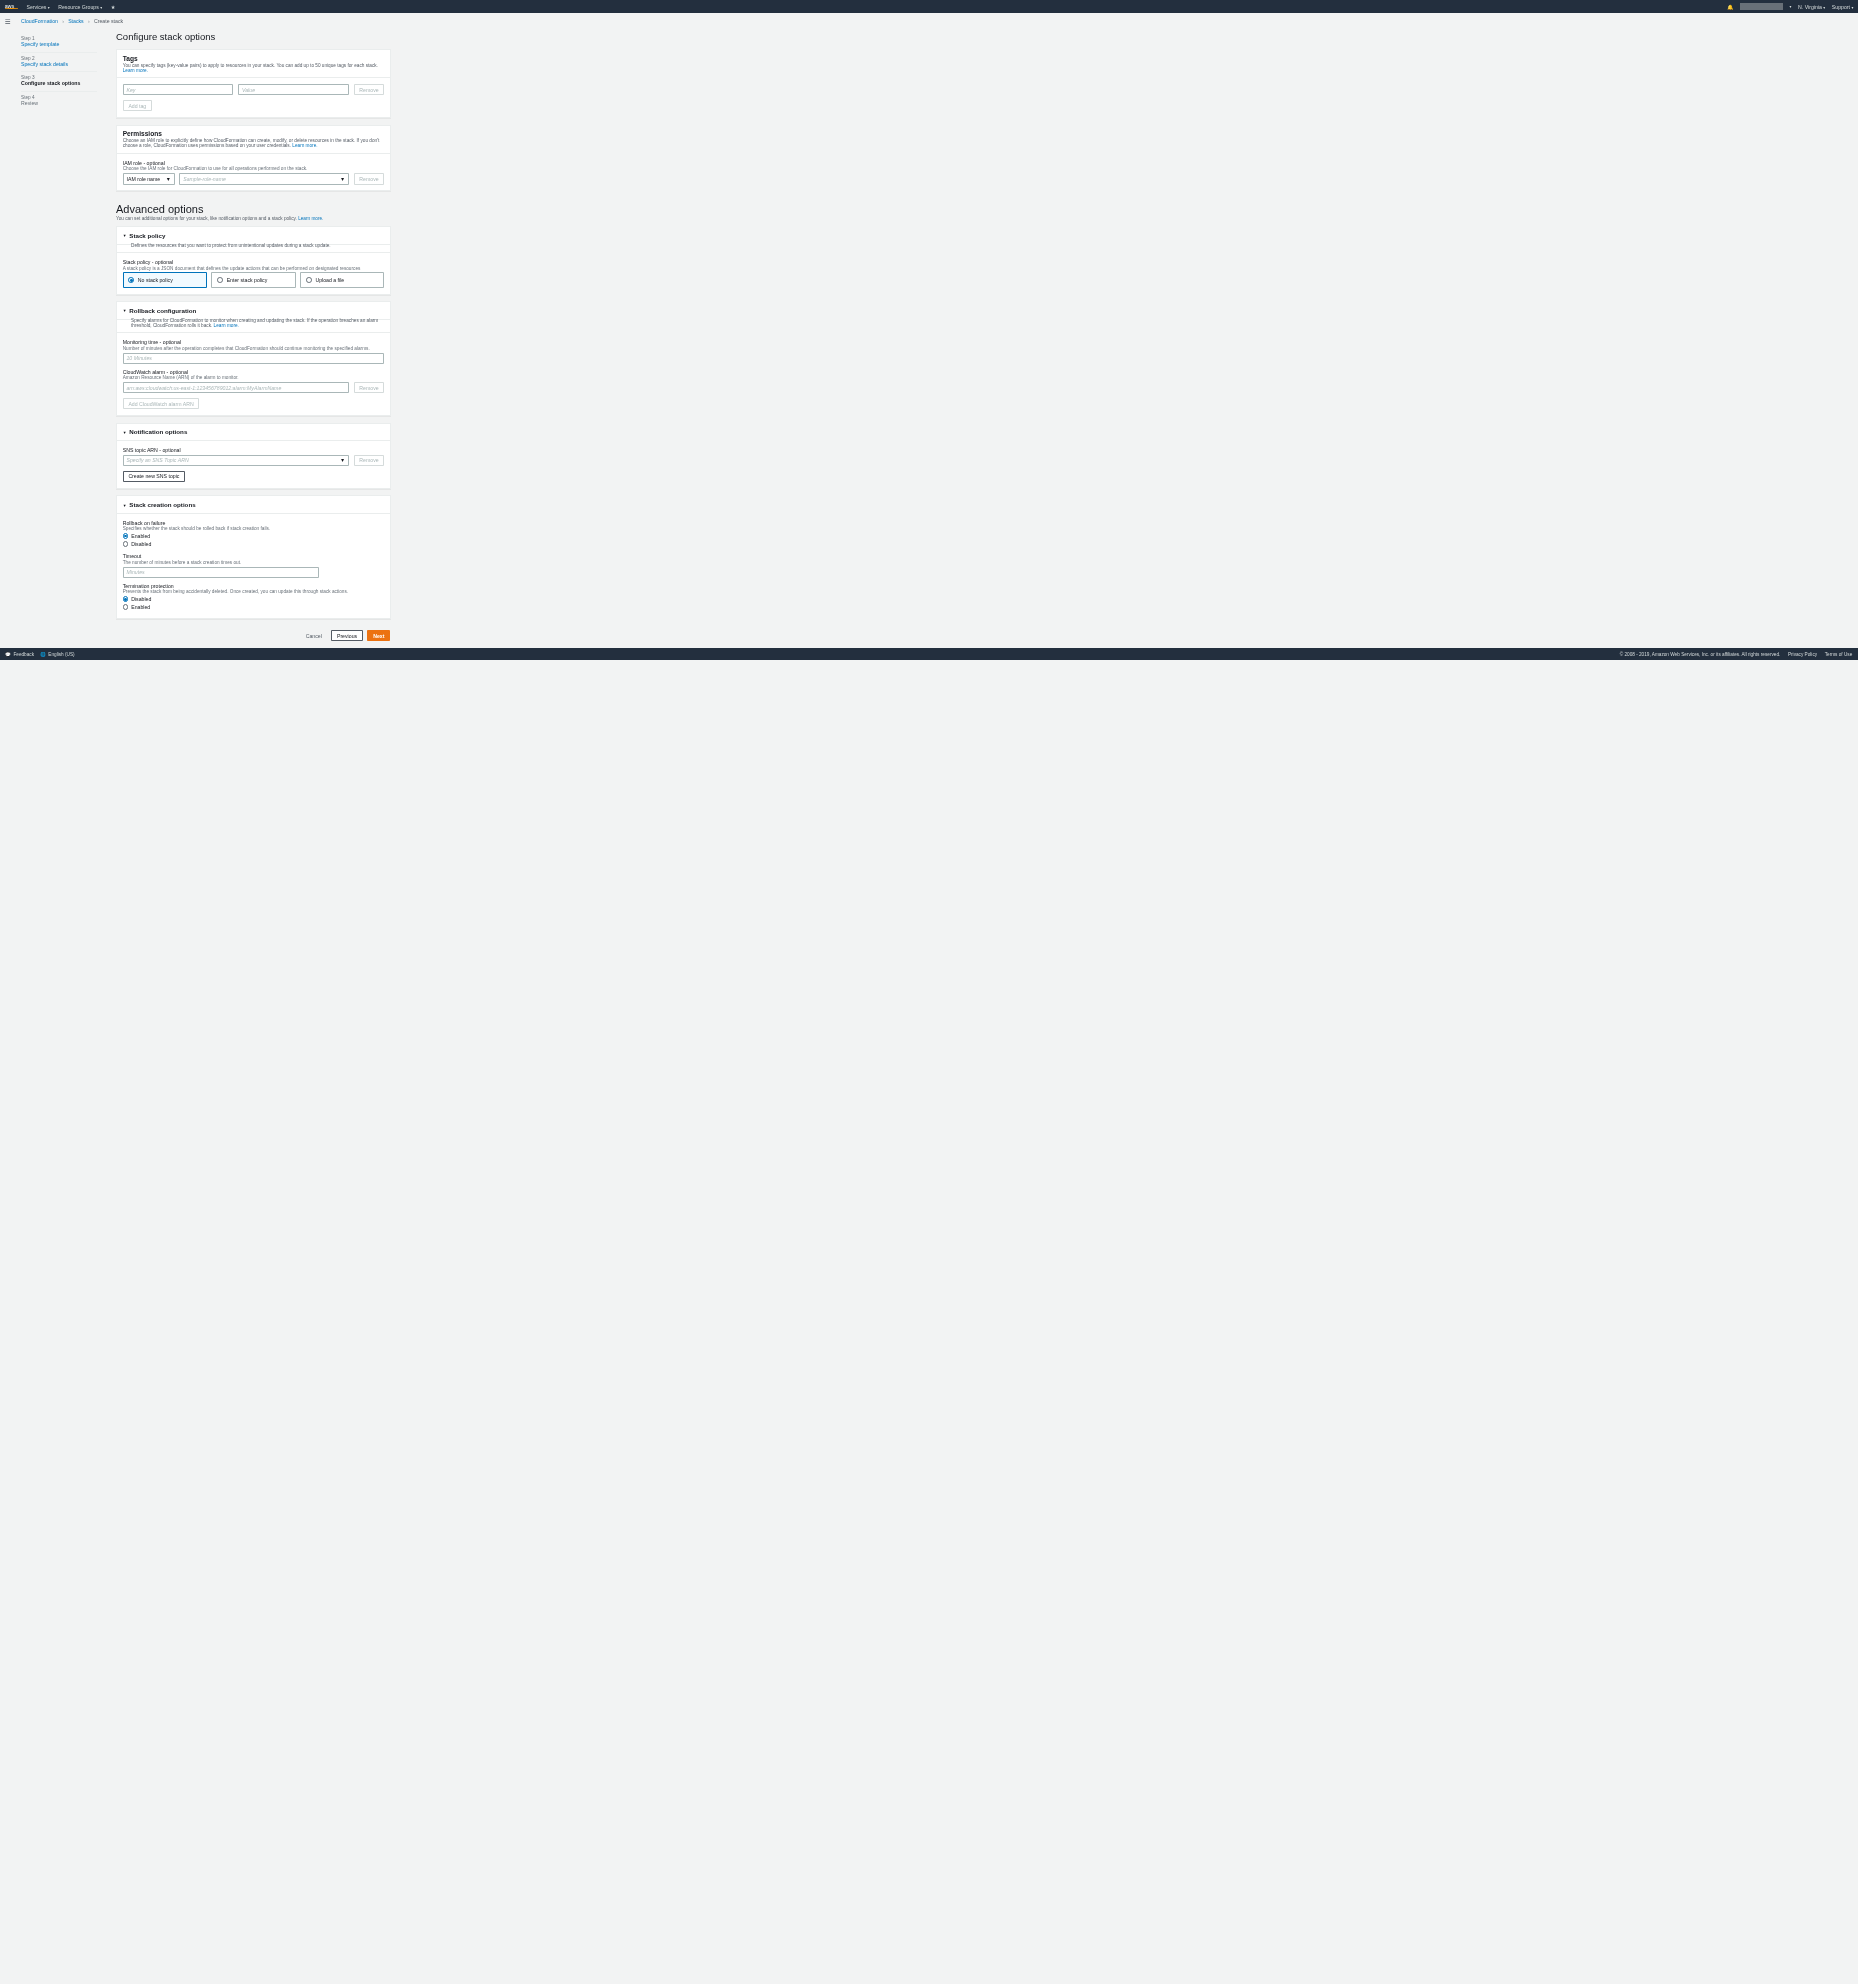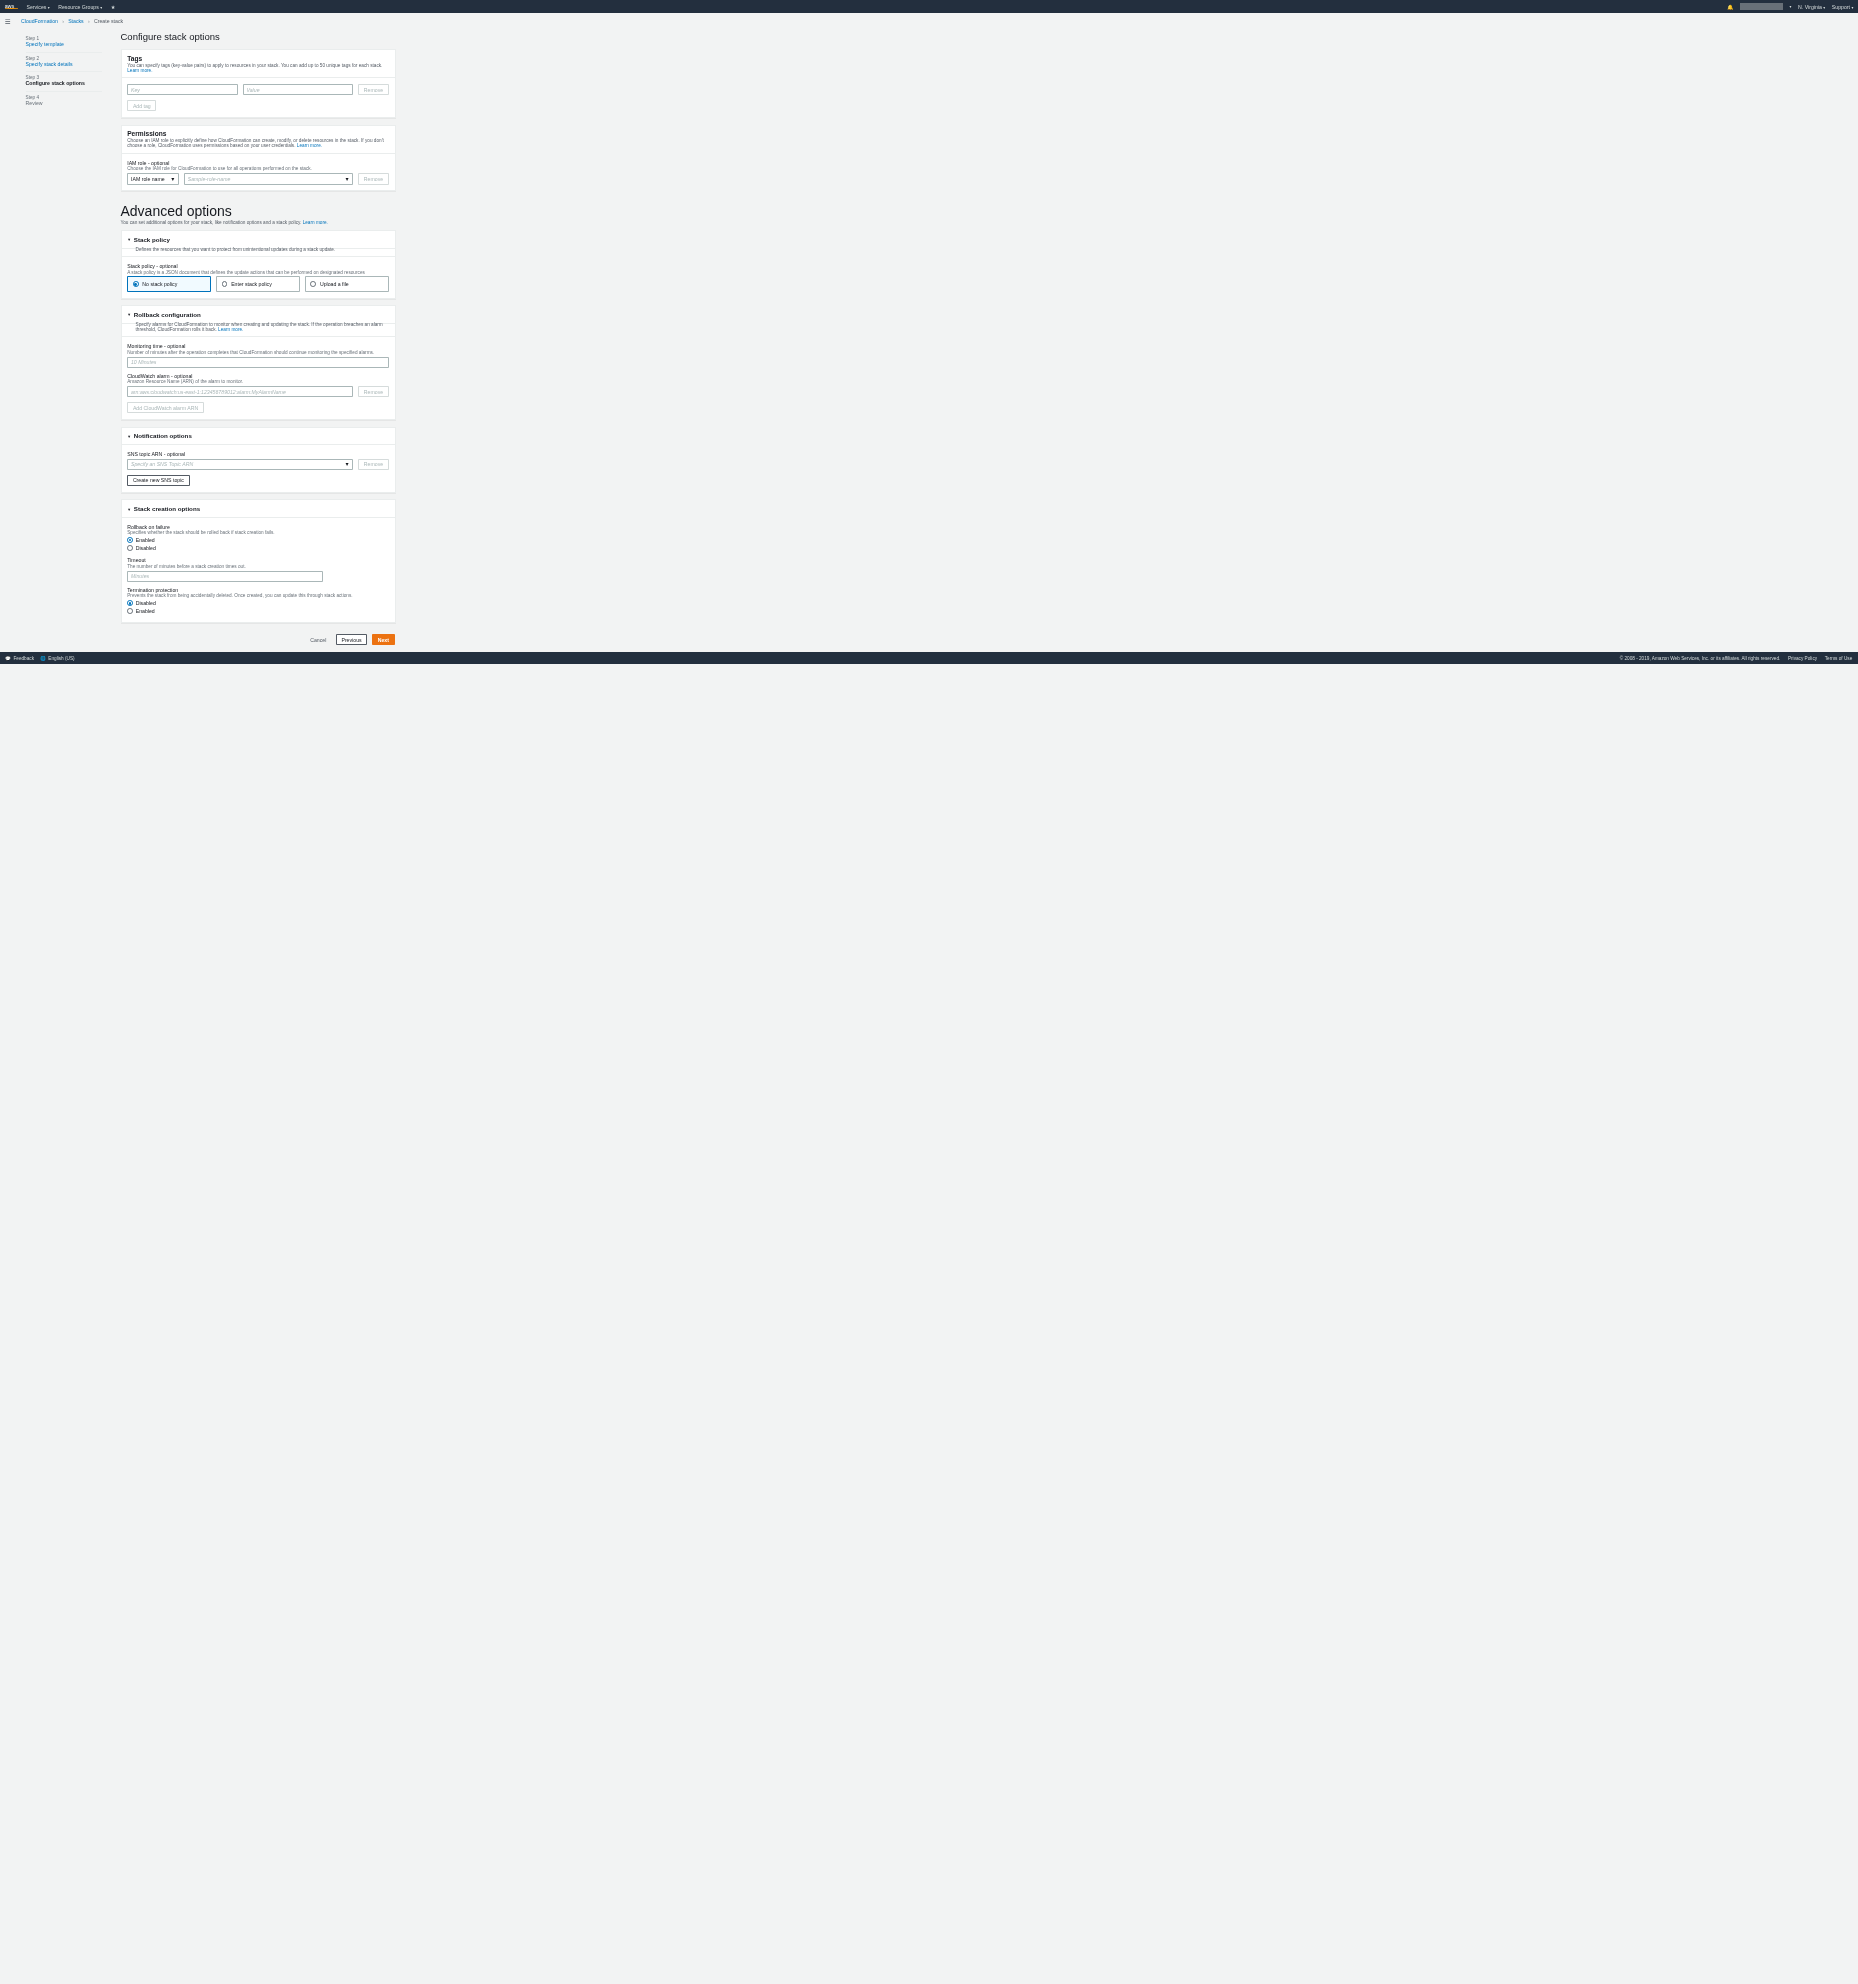--- a/index.html
+++ b/index.html
@@ -24,21 +24,21 @@
   .breadcrumbs .current { color:#545b64; }
   .leftcol { width:76px; padding-top:4.7px;}
   .step { border-bottom:0.5px solid #eaeded; padding:2.8px 0 4.7px;}
   .step:last-of-type { border-bottom:none;}
   .step .num { font-size:4.7px; color:#687078; }
   .step .title { font-size:5.2px; color:#0073bb; cursor:pointer; }
   .step.active .title { color:#16191f; font-weight:bold; cursor:default;}
   .step.future .title { color:#687078; cursor:default;}
   .rightcol { flex:1; max-width:275px; margin-left:19px;}
   h1.pagetitle { font-size:9.5px; font-weight:400; margin:2.8px 0 6.6px; color:#16191f;}
-  h2.sectiontitle { font-size:14px; font-weight:400; margin:11.4px 0 1.9px; color:#16191f;}
+  h2.sectiontitle { font-size:11px; font-weight:400; margin:11.4px 0 1.9px; color:#16191f;}
   .sec-desc { font-size:4.7px; color:#545b64; margin-bottom:4.7px;}
   .learn-more { color:#0073bb; cursor:pointer;}
   .card { background:#fff; border:0.5px solid #eaeded; box-shadow:0 0.5px 0.5px rgba(0,0,0,.05); margin-bottom:6.6px;}
   .card-header { padding:4.7px 5.7px; border-bottom:0.5px solid #eaeded;}
   .card-header .title { font-size:6.6px; font-weight:bold;}
   .card-header .sub { font-size:4.7px; color:#545b64; margin-top:0.9px;}
   .card-body { padding:5.7px;}
   .label { font-size:5.2px; color:#16191f; }
   .sublabel { font-size:4.7px; color:#687078; margin-bottom:1.9px; margin-top:0.5px;}
   .row { display:flex; gap:4.7px; }
@@ -96,21 +96,21 @@
   <div style="width:100%; max-width:379px;">
 
     <div class="breadcrumbs">
       <a>CloudFormation</a>
       <span class="sep">›</span>
       <a>Stacks</a>
       <span class="sep">›</span>
       <span class="current">Create stack</span>
     </div>
 
-    <div style="display:flex;justify-content:center;">
+    <div style="display:flex;">
 
       <div class="leftcol">
         <div class="step">
           <div class="num">Step 1</div>
           <div class="title">Specify template</div>
         </div>
         <div class="step">
           <div class="num">Step 2</div>
           <div class="title">Specify stack details</div>
         </div>

